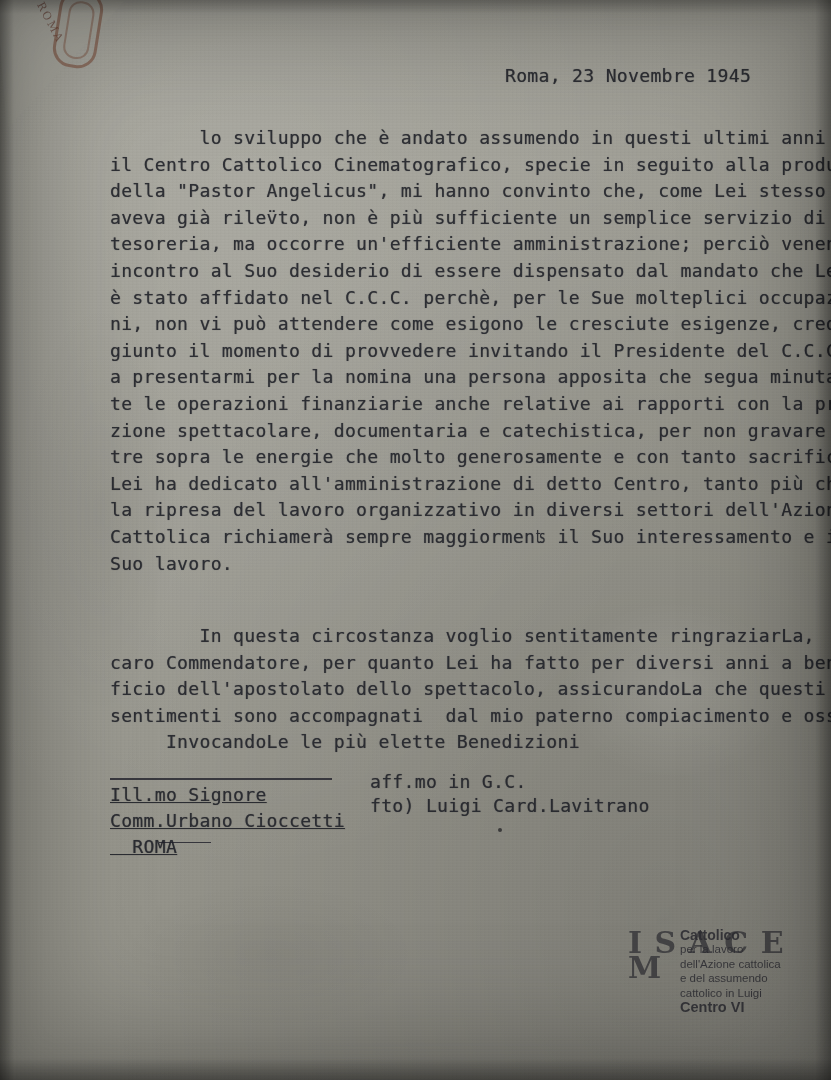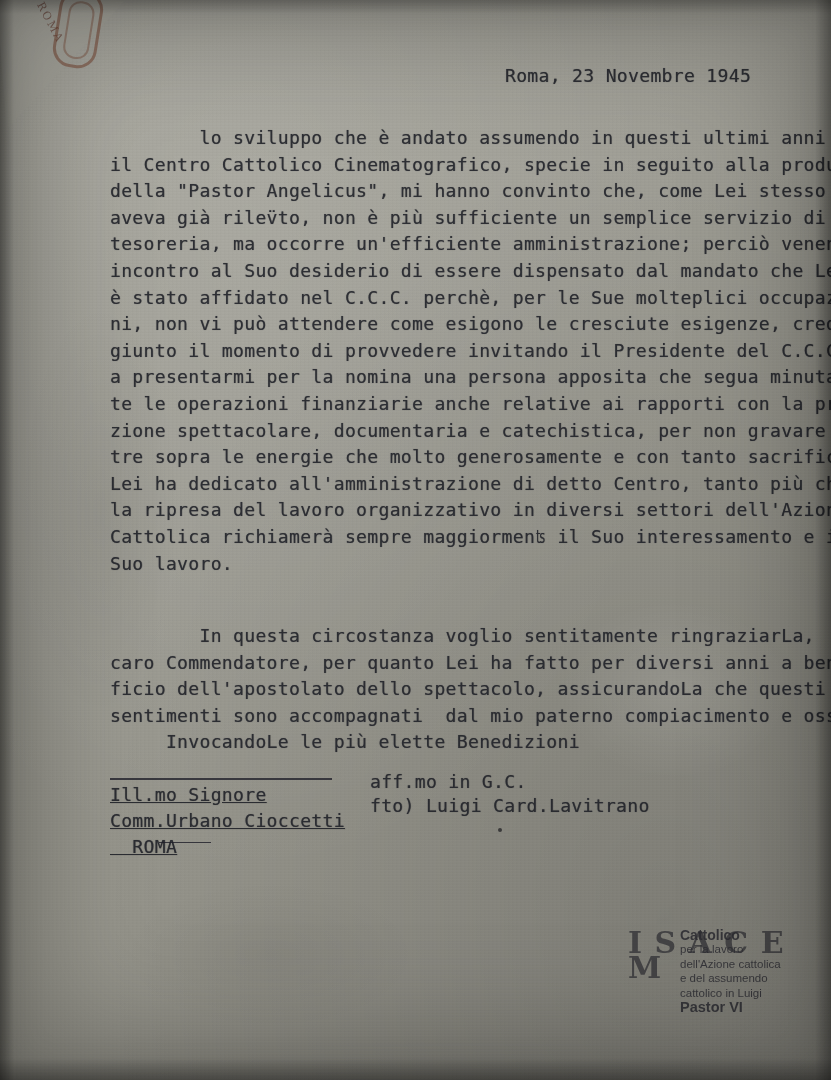--- a/index.html
+++ b/index.html
@@ -266,21 +266,21 @@
 A
 C
 E
 M</div>
     <div class="logo-lines">
       <div class="big">Cattolico</div>
       <div>per la lavoro</div>
       <div>dell'Azione cattolica</div>
       <div>e del assumendo</div>
       <div>cattolico in Luigi</div>
-      <div class="paolo">Pastor VI</div>
+      <div class="paolo">Centro VI</div>
     </div>
   </div>
 
   <div class="edge-left"></div>
   <div class="edge-right"></div>
   <div class="edge-top"></div>
   <div class="edge-bottom"></div>
   <div class="vignette"></div>
 </div>
 

